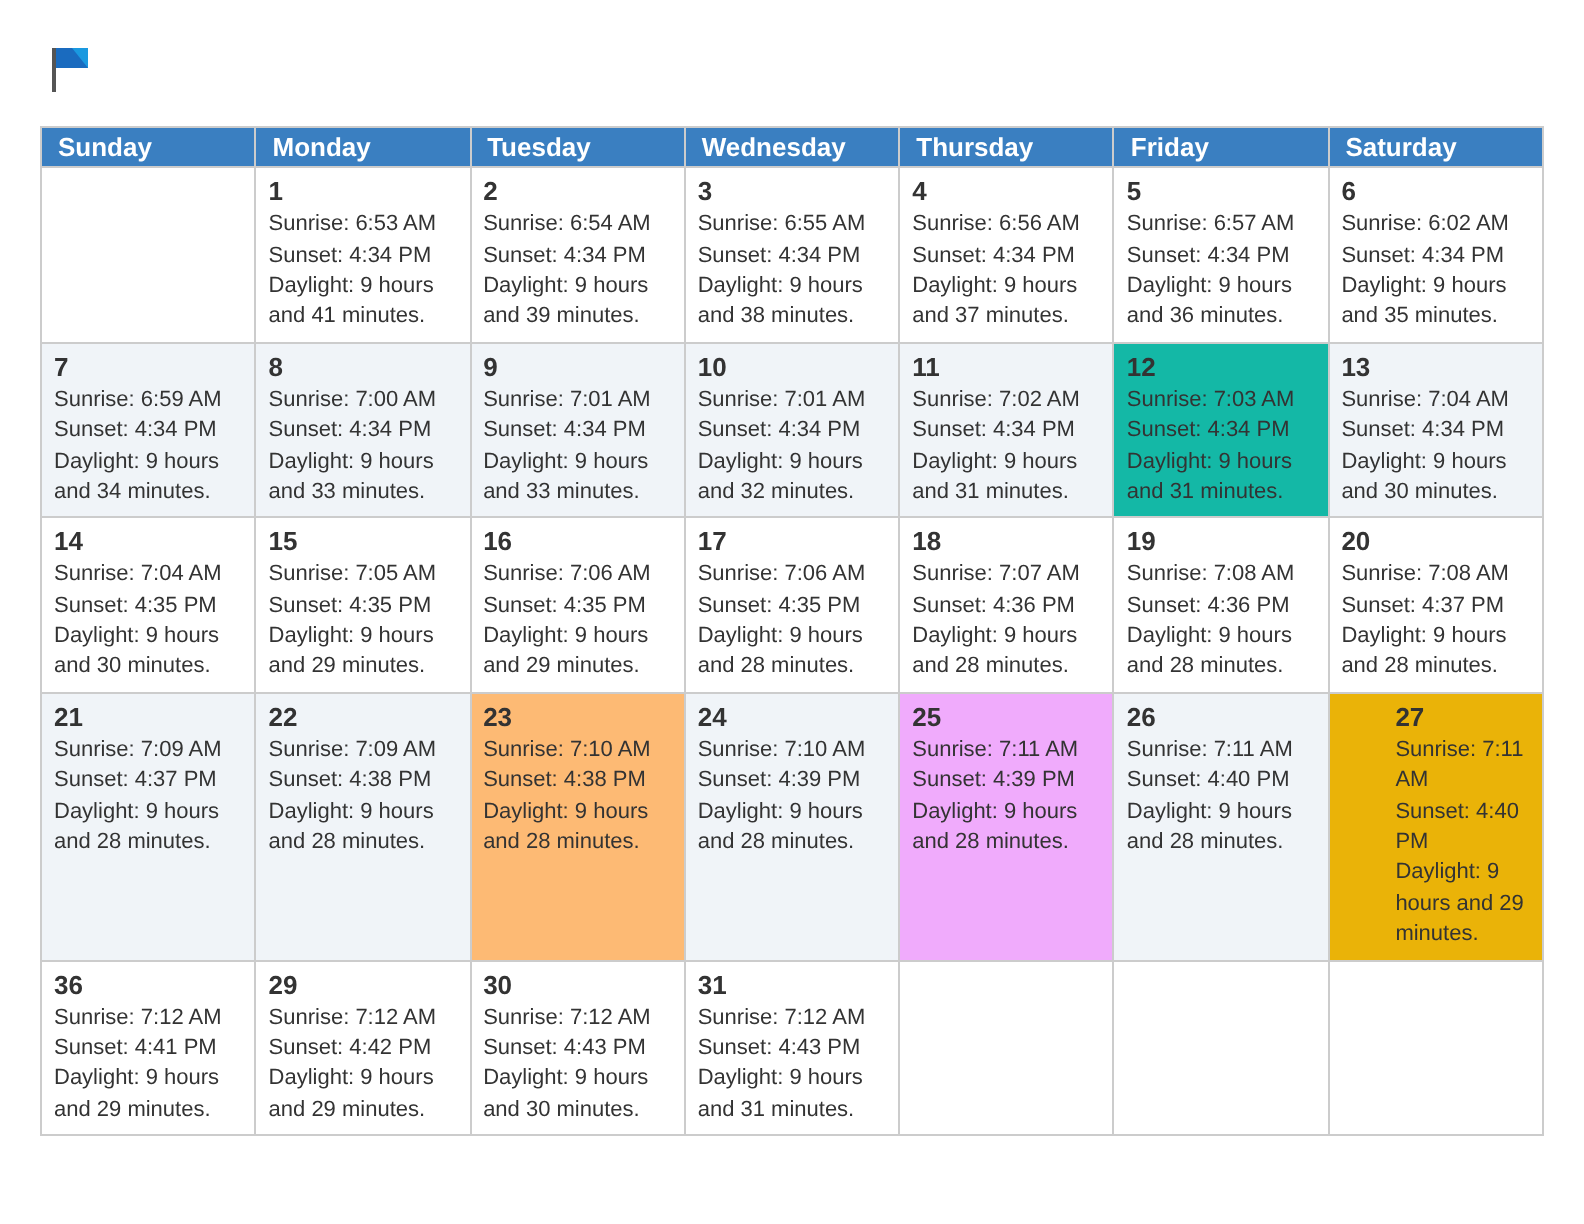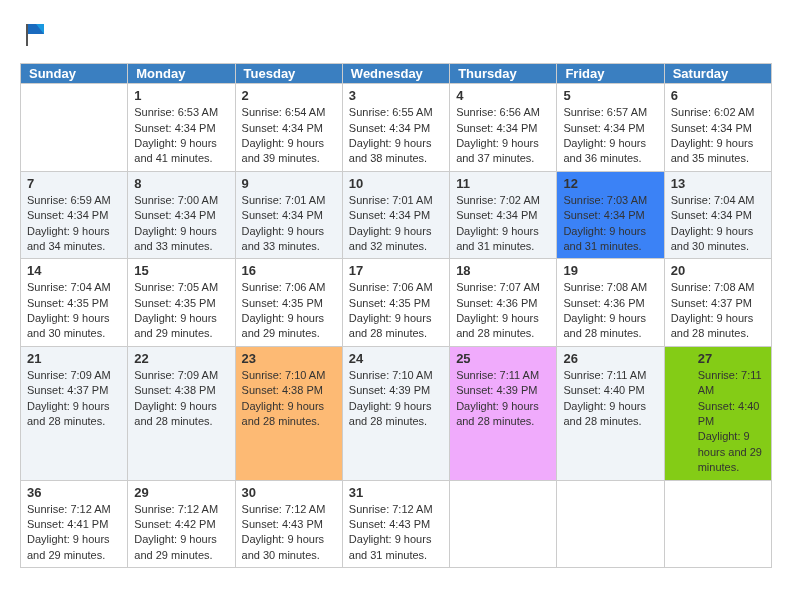--- a/index.html
+++ b/index.html
@@ -206,21 +206,21 @@
         </div>
         </td>
         <td style="background-color: rgb(240, 244, 248); margin-left: 44px;">
           <span class="day-number">11</span>
         <div class="day-info">
           <span>Sunrise: 7:02 AM</span><br>
           <span>Sunset: 4:34 PM</span><br>
           <span>Daylight: 9 hours and 31 minutes.</span>
         </div>
         </td>
-        <td style="background-color: #3b82f6; margin-top: 24px;">
+        <td style="background-color: #14b8a6; margin-top: 24px;">
           <span class="day-number">12</span>
         <div class="day-info">
           <span>Sunrise: 7:03 AM</span><br>
           <span>Sunset: 4:34 PM</span><br>
           <span>Daylight: 9 hours and 31 minutes.</span>
         </div>
         </td>
         <td style="background-color: rgb(240, 244, 248);">
           <span class="day-number">13</span>
         <div class="day-info">
@@ -330,21 +330,21 @@
         </div>
         </td>
         <td style="background-color: rgb(240, 244, 248);">
           <span class="day-number">26</span>
         <div class="day-info">
           <span>Sunrise: 7:11 AM</span><br>
           <span>Sunset: 4:40 PM</span><br>
           <span>Daylight: 9 hours and 28 minutes.</span>
         </div>
         </td>
-        <td style="background-color: #84cc16; padding-left: 33px;">
+        <td style="background-color: #eab308; padding-left: 33px;">
           <span class="day-number">27</span>
         <div class="day-info">
           <span>Sunrise: 7:11 AM</span><br>
           <span>Sunset: 4:40 PM</span><br>
           <span>Daylight: 9 hours and 29 minutes.</span>
         </div>
         </td>
       </tr>
       <tr>
         <td>

